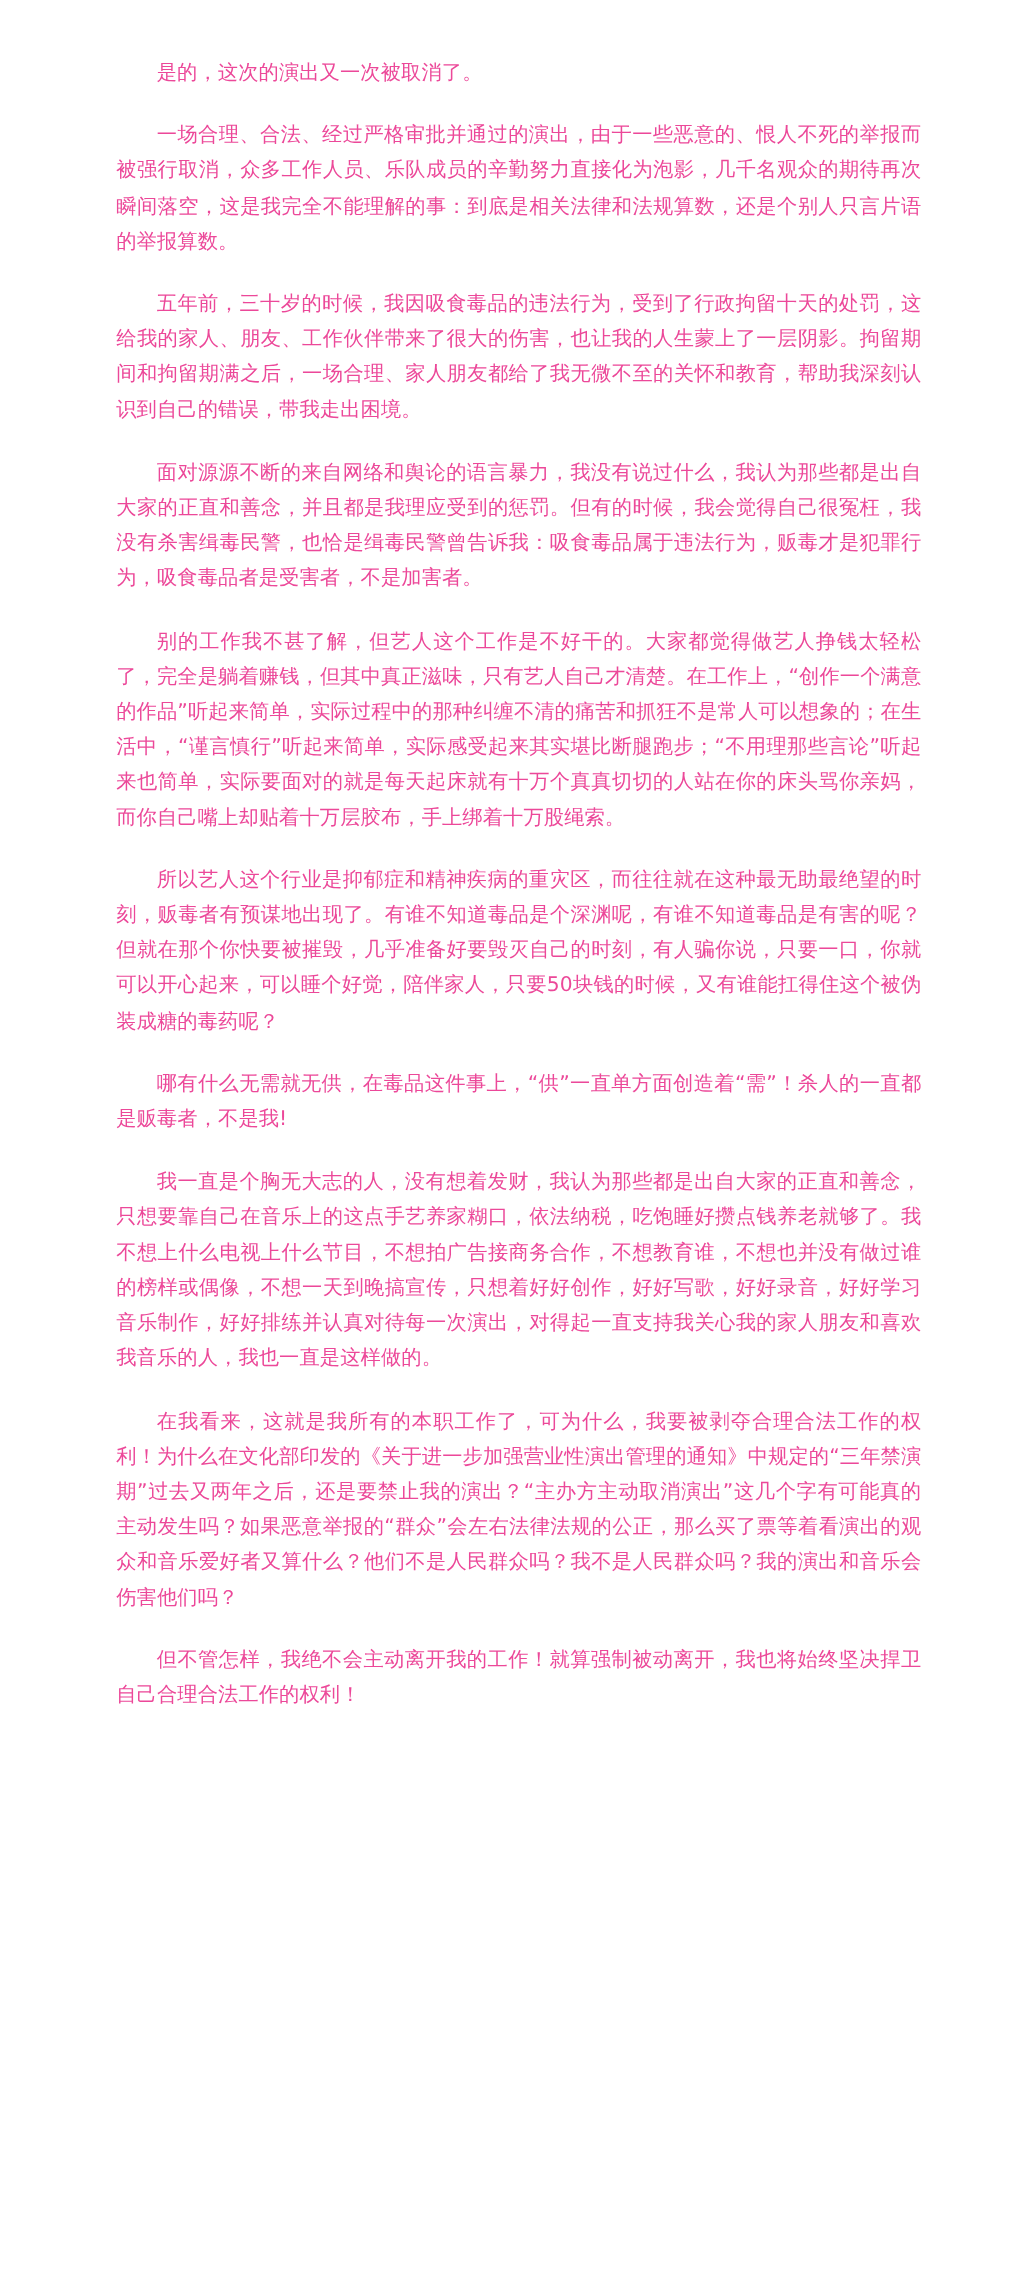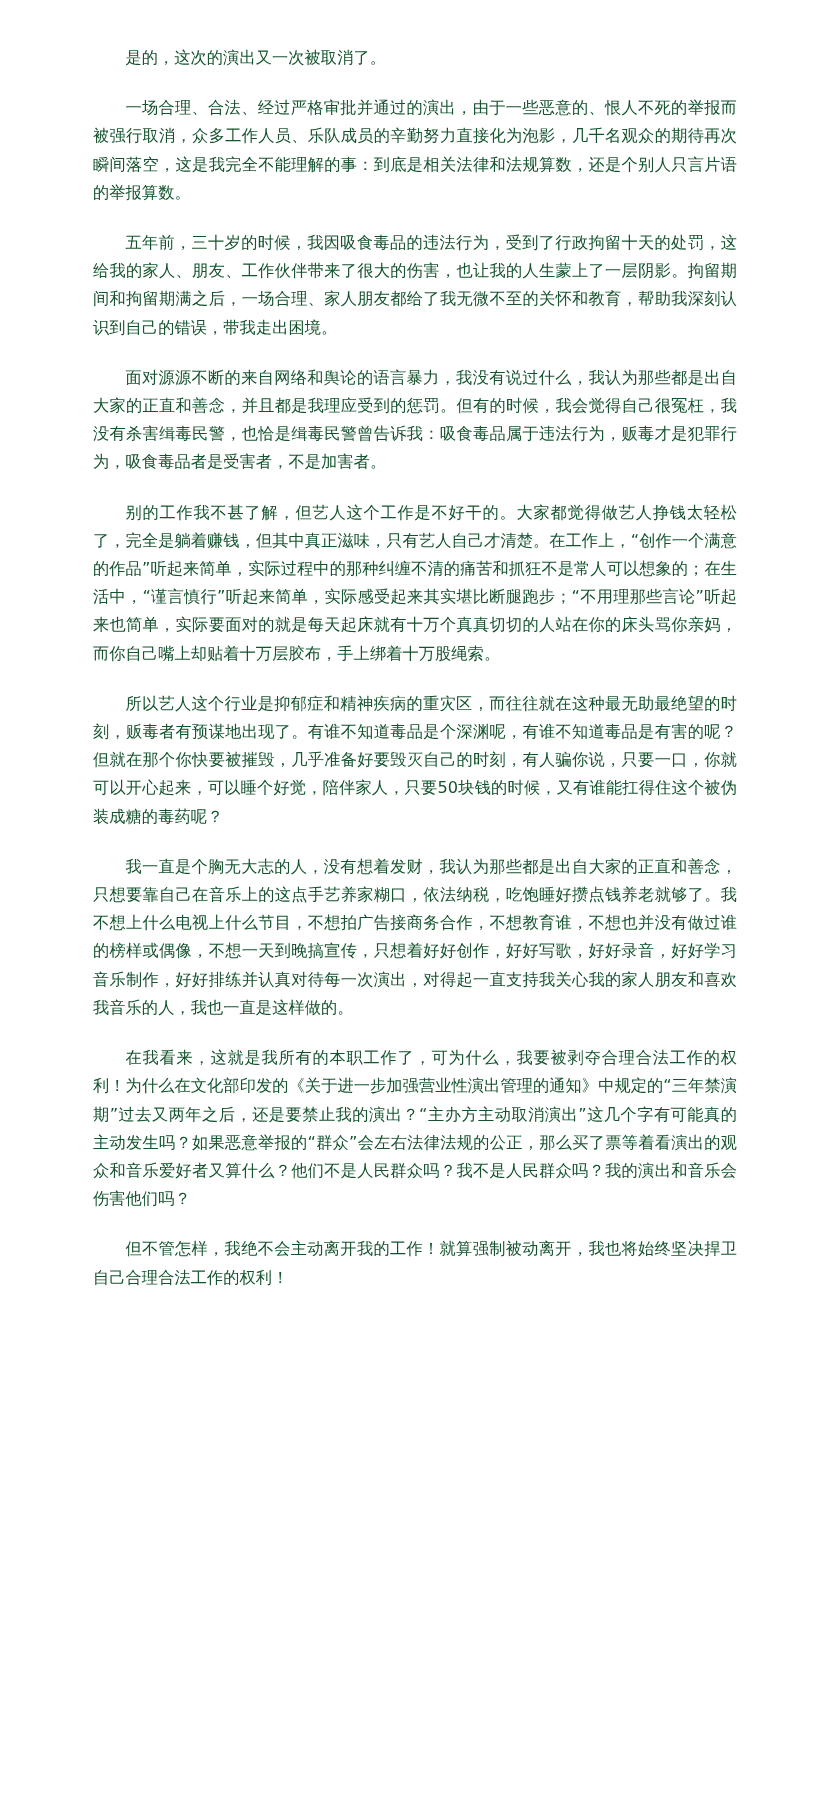--- a/index.html
+++ b/index.html
@@ -21,21 +21,21 @@
     box-sizing: border-box;
     padding: 44px 92px 0 93px;
   }
   .doc-body {
     width: 644px;
   }
   .para {
     margin: 0 0 22px 0;
     font-size: 16.2px;
     line-height: 28.2px;
-    color: #14532d;
+    color: #ec4899;
     text-align: justify;
     text-justify: inter-ideograph;
     text-indent: 2em;
     letter-spacing: 0.1px;
     word-break: break-all;
     font-weight: 500;
   }
   .para:last-of-type {
     margin-bottom: 0;
   }
@@ -44,19 +44,20 @@
 <body>
 
 <div class="page">
   <div class="doc-body">
     <p class="para">是的，这次的演出又一次被取消了。</p>
     <p class="para">一场合理、合法、经过严格审批并通过的演出，由于一些恶意的、恨人不死的举报而被强行取消，众多工作人员、乐队成员的辛勤努力直接化为泡影，几千名观众的期待再次瞬间落空，这是我完全不能理解的事：到底是相关法律和法规算数，还是个别人只言片语的举报算数。</p>
     <p class="para">五年前，三十岁的时候，我因吸食毒品的违法行为，受到了行政拘留十天的处罚，这给我的家人、朋友、工作伙伴带来了很大的伤害，也让我的人生蒙上了一层阴影。拘留期间和拘留期满之后，一场合理、家人朋友都给了我无微不至的关怀和教育，帮助我深刻认识到自己的错误，带我走出困境。</p>
     <p class="para">面对源源不断的来自网络和舆论的语言暴力，我没有说过什么，我认为那些都是出自大家的正直和善念，并且都是我理应受到的惩罚。但有的时候，我会觉得自己很冤枉，我没有杀害缉毒民警，也恰是缉毒民警曾告诉我：吸食毒品属于违法行为，贩毒才是犯罪行为，吸食毒品者是受害者，不是加害者。</p>
     <p class="para">别的工作我不甚了解，但艺人这个工作是不好干的。大家都觉得做艺人挣钱太轻松了，完全是躺着赚钱，但其中真正滋味，只有艺人自己才清楚。在工作上，“创作一个满意的作品”听起来简单，实际过程中的那种纠缠不清的痛苦和抓狂不是常人可以想象的；在生活中，“谨言慎行”听起来简单，实际感受起来其实堪比断腿跑步；“不用理那些言论”听起来也简单，实际要面对的就是每天起床就有十万个真真切切的人站在你的床头骂你亲妈，而你自己嘴上却贴着十万层胶布，手上绑着十万股绳索。</p>
     <p class="para">所以艺人这个行业是抑郁症和精神疾病的重灾区，而往往就在这种最无助最绝望的时刻，贩毒者有预谋地出现了。有谁不知道毒品是个深渊呢，有谁不知道毒品是有害的呢？但就在那个你快要被摧毁，几乎准备好要毁灭自己的时刻，有人骗你说，只要一口，你就可以开心起来，可以睡个好觉，陪伴家人，只要50块钱的时候，又有谁能扛得住这个被伪装成糖的毒药呢？</p>
+    <p class="para">哪有什么无需就无供，在毒品这件事上，“供”一直单方面创造着“需”！杀人的一直都是贩毒者，不是我!</p>
     <p class="para">我一直是个胸无大志的人，没有想着发财，我认为那些都是出自大家的正直和善念，只想要靠自己在音乐上的这点手艺养家糊口，依法纳税，吃饱睡好攒点钱养老就够了。我不想上什么电视上什么节目，不想拍广告接商务合作，不想教育谁，不想也并没有做过谁的榜样或偶像，不想一天到晚搞宣传，只想着好好创作，好好写歌，好好录音，好好学习音乐制作，好好排练并认真对待每一次演出，对得起一直支持我关心我的家人朋友和喜欢我音乐的人，我也一直是这样做的。</p>
     <p class="para">在我看来，这就是我所有的本职工作了，可为什么，我要被剥夺合理合法工作的权利！为什么在文化部印发的《关于进一步加强营业性演出管理的通知》中规定的“三年禁演期”过去又两年之后，还是要禁止我的演出？“主办方主动取消演出”这几个字有可能真的主动发生吗？如果恶意举报的“群众”会左右法律法规的公正，那么买了票等着看演出的观众和音乐爱好者又算什么？他们不是人民群众吗？我不是人民群众吗？我的演出和音乐会伤害他们吗？</p>
     <p class="para">但不管怎样，我绝不会主动离开我的工作！就算强制被动离开，我也将始终坚决捍卫自己合理合法工作的权利！</p>
 
   </div>
 
 </div>
 
 </body></html>

